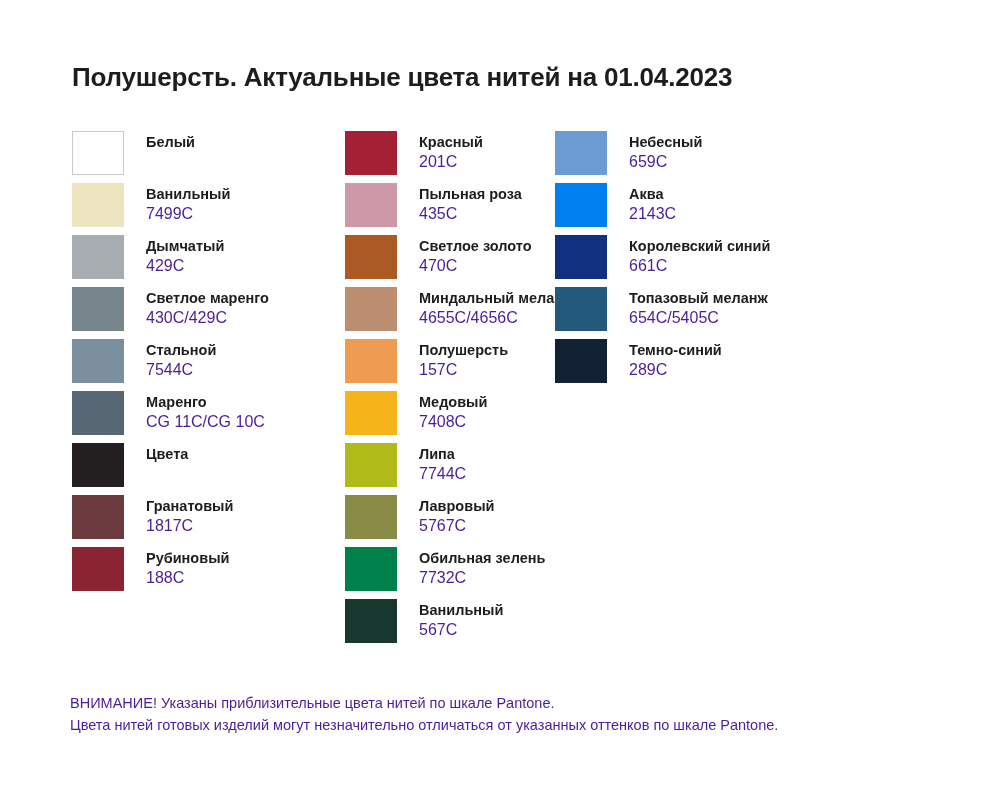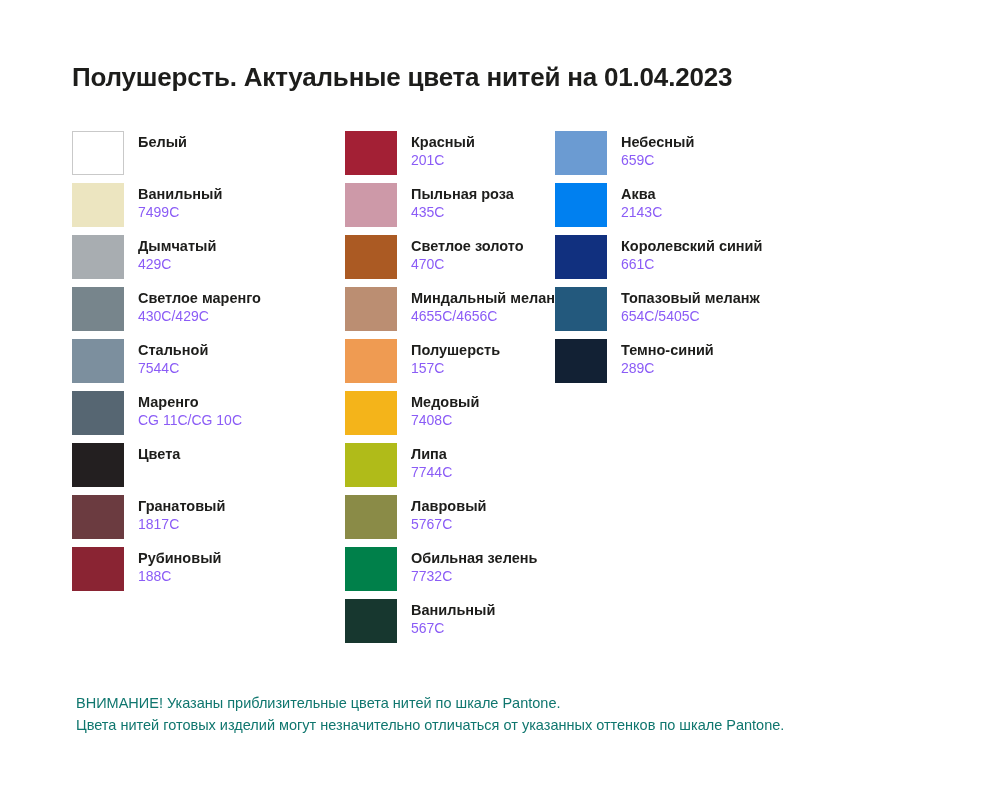--- a/index.html
+++ b/index.html
@@ -42,20 +42,21 @@
     width: 273px;
     display: flex;
     flex-direction: column;
   }
   .col.col2 { width: 210px; }
   .col.col3 { width: 300px; }
   .swatch-row {
     display: flex;
     align-items: flex-start;
     height: 52px;
+    gap: 8px;
   }
   .swatch {
     width: 52px;
     height: 44px;
     flex: 0 0 52px;
     box-sizing: border-box;
   }
   .swatch.outlined {
     border: 1px solid #c9c9c9;
   }
@@ -64,31 +65,31 @@
     padding-top: 3px;
     line-height: 1.22;
   }
   .cname {
     font-size: 14.5px;
     font-weight: bold;
     color: #1d1d1b;
     white-space: nowrap;
   }
   .ccode {
-    font-size: 14px;
+    font-size: 16px;
     font-weight: normal;
-    color: #8b5cf6;
+    color: #4c1d95;
     white-space: nowrap;
   }
   .footnote {
     position: absolute;
-    left: 76px;
+    left: 70px;
     top: 692px;
     font-size: 14.5px;
-    color: #0f766e;
+    color: #4c1d95;
     line-height: 1.55;
   }
   .footnote div { white-space: nowrap; }
 </style>
 </head>
 <body>
 
 <div class="page">
 
   <div class="title">Полушерсть. Актуальные цвета нитей на 01.04.2023</div>

